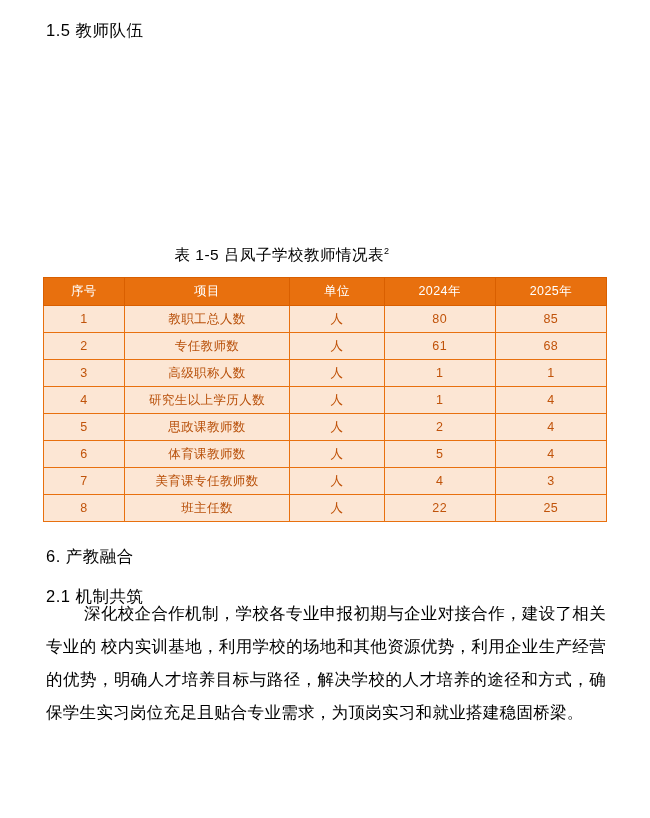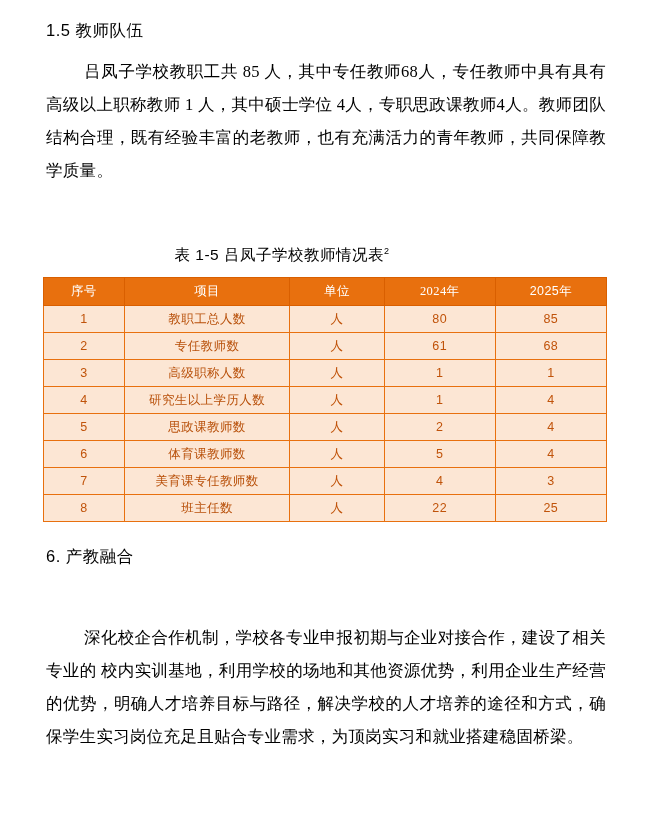--- a/index.html
+++ b/index.html
@@ -89,35 +89,34 @@
     text-align: center;
     letter-spacing: 0.4px;
   }
   table.data td.item {
     color: #B8500A;
     margin-left: 25px;
   }
   .col-no     { width: 80px; }
   .col-item   { width: 168px; }
   .col-unit   { width: 94px; }
-  .col-y2024  { width: 111px; font-family: Liberation Serif, serif; }
+  .col-y2024  { width: 111px; }
   .col-y2025  { width: 111px; }
 
   .h-2 { position: absolute; left: 46px; top: 546px; }
   .h-2-1 { position: absolute; left: 46px; top: 586px; }
-  .p2 { top: 621px; }
+  .p2 { top: 597px; }
 </style>
 </head>
 <body>
 
 <div class="page">
 
   <div class="heading h-1-5">1.5 教师队伍</div>
 
-  <div class="para p1"><span class="indent"></span><span>吕凤子学校教职工共 85 人，其中专任教师68人，专任教师中具有具有高级以上职称教师 1 人，其中硕士学位 4人，专职思政课教师4人。教师团队结构合理，既有经验丰富的老教师，也有充满活力的青年教师，共同保障教学质量。</span></div>
 
   <div class="table-caption"><span>表 1-5  吕凤子学校教师情况表</span><span class="sup">2</span></div>
 
   <table class="data">
     <thead>
       <tr>
         <th class="col-no">序号</th>
         <th class="col-item">项目</th>
         <th class="col-unit">单位</th>
         <th class="col-y2024">2024年</th>
@@ -178,16 +177,17 @@
         <td>8</td>
         <td class="item">班主任数</td>
         <td>人</td>
         <td>22</td>
         <td>25</td>
       </tr>
     </tbody>
   </table>
 
   <div class="heading h-2">6. 产教融合</div>
+  <div class="heading h-2-1">2.1 机制共筑</div>
 
   <div class="para p2"><span class="indent"></span><span>深化校企合作机制，学校各专业申报初期与企业对接合作，建设了相关专业的 校内实训基地，利用学校的场地和其他资源优势，利用企业生产经营的优势，明确人才培养目标与路径，解决学校的人才培养的途径和方式，确保学生实习岗位充足且贴合专业需求，为顶岗实习和就业搭建稳固桥梁。</span></div>
 
 </div>
 
 </body></html>

